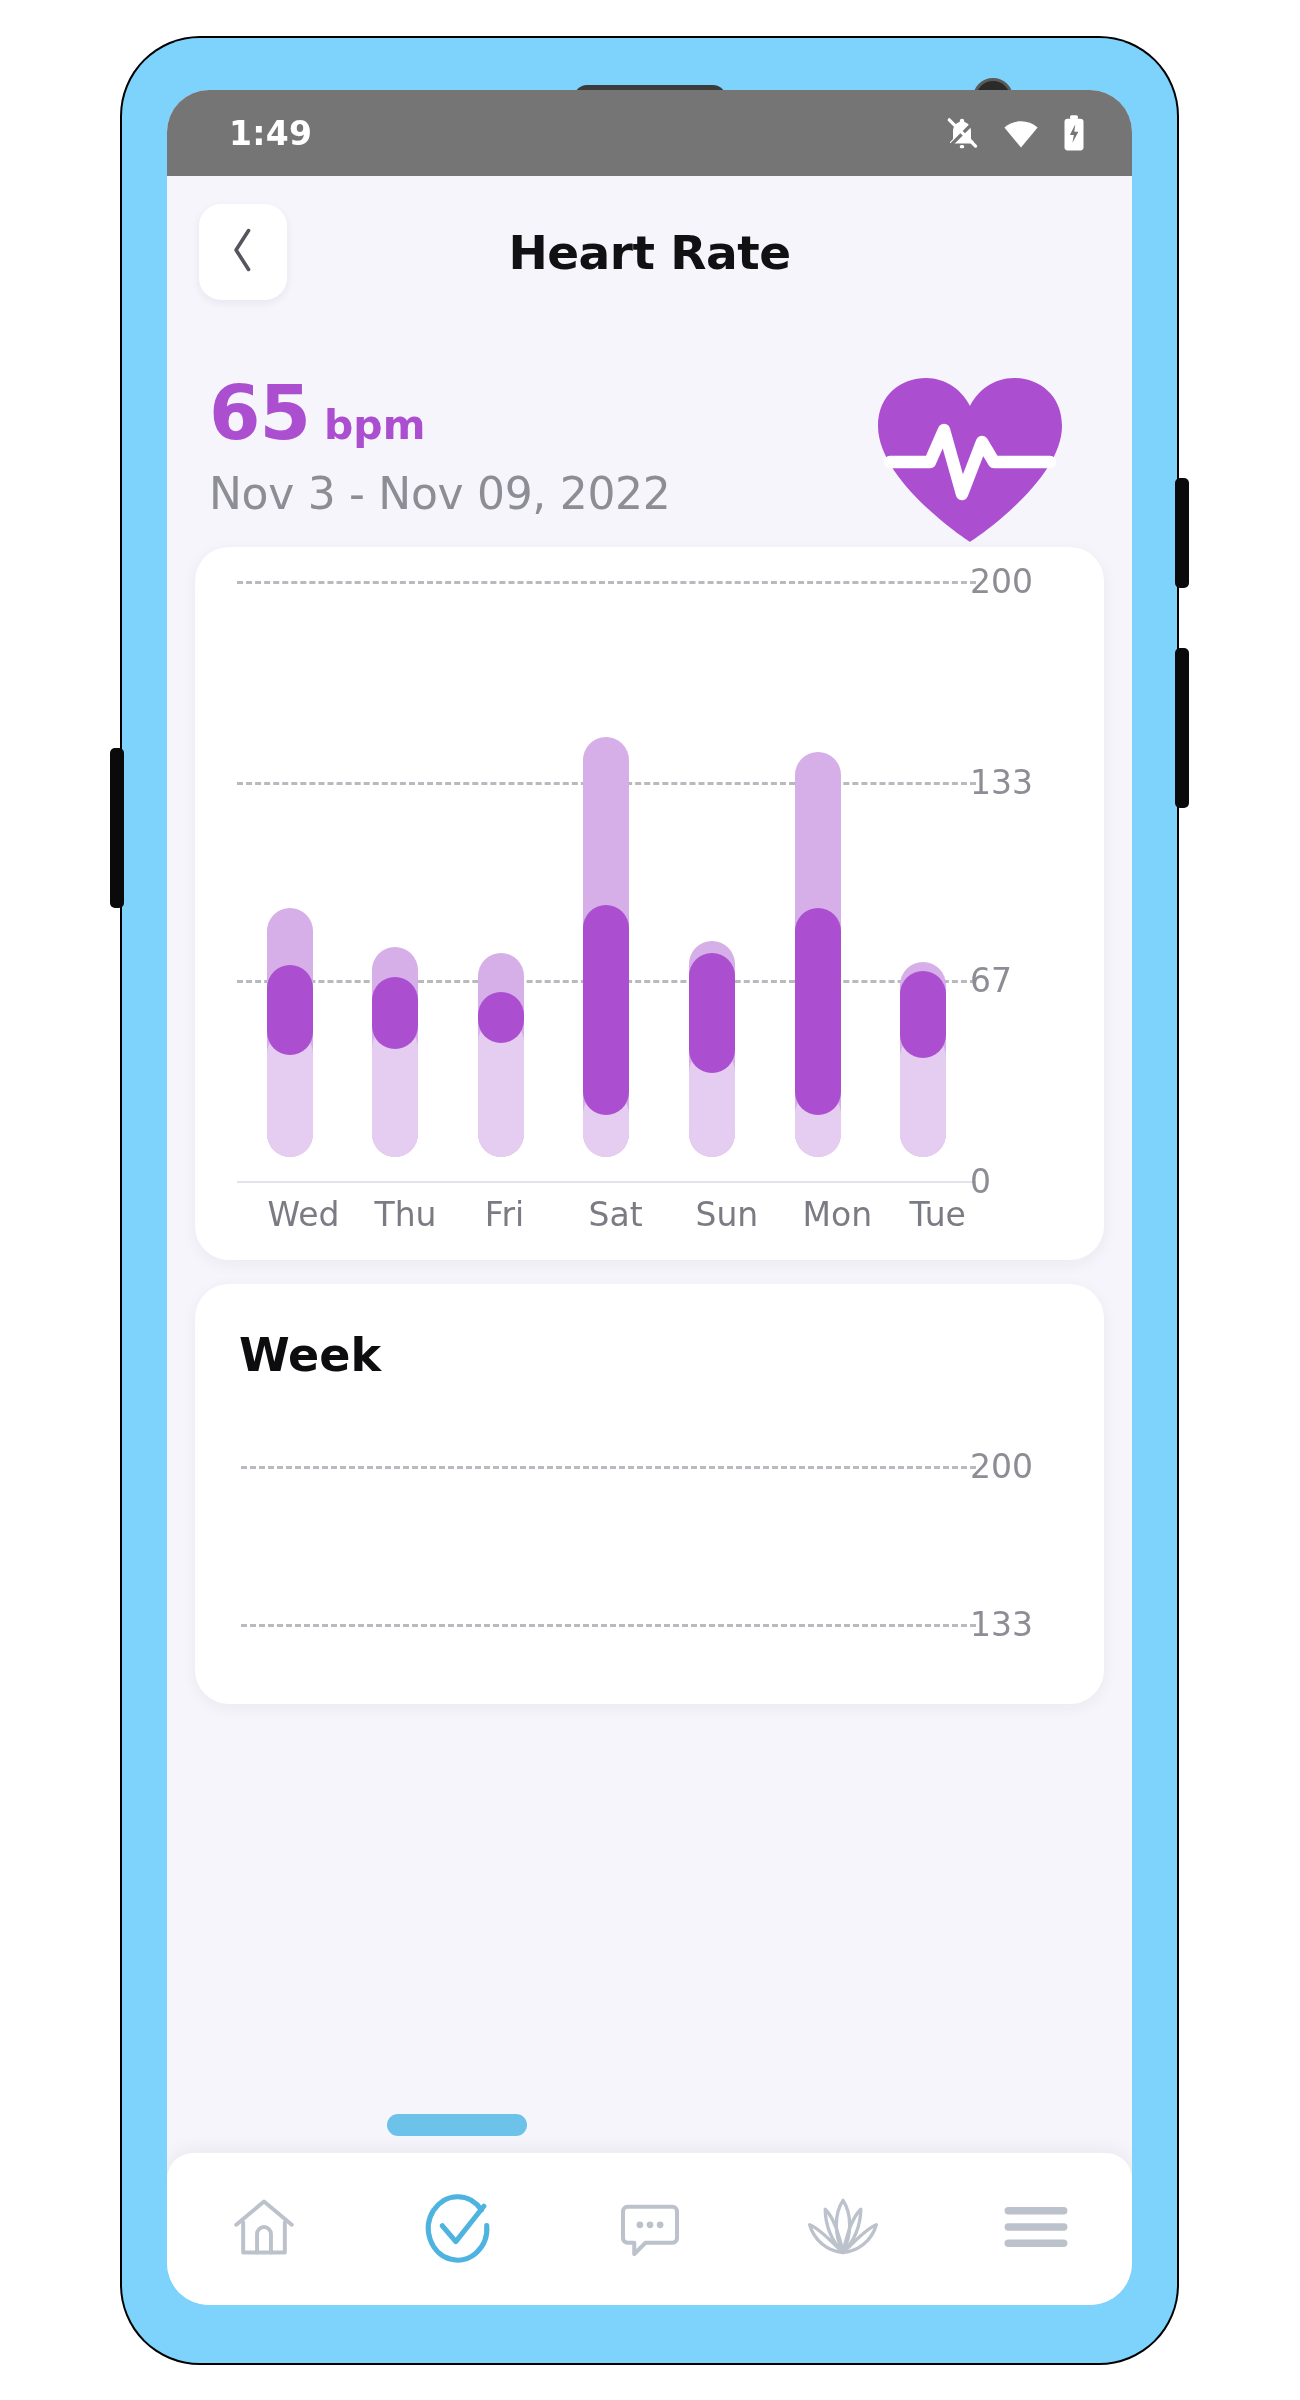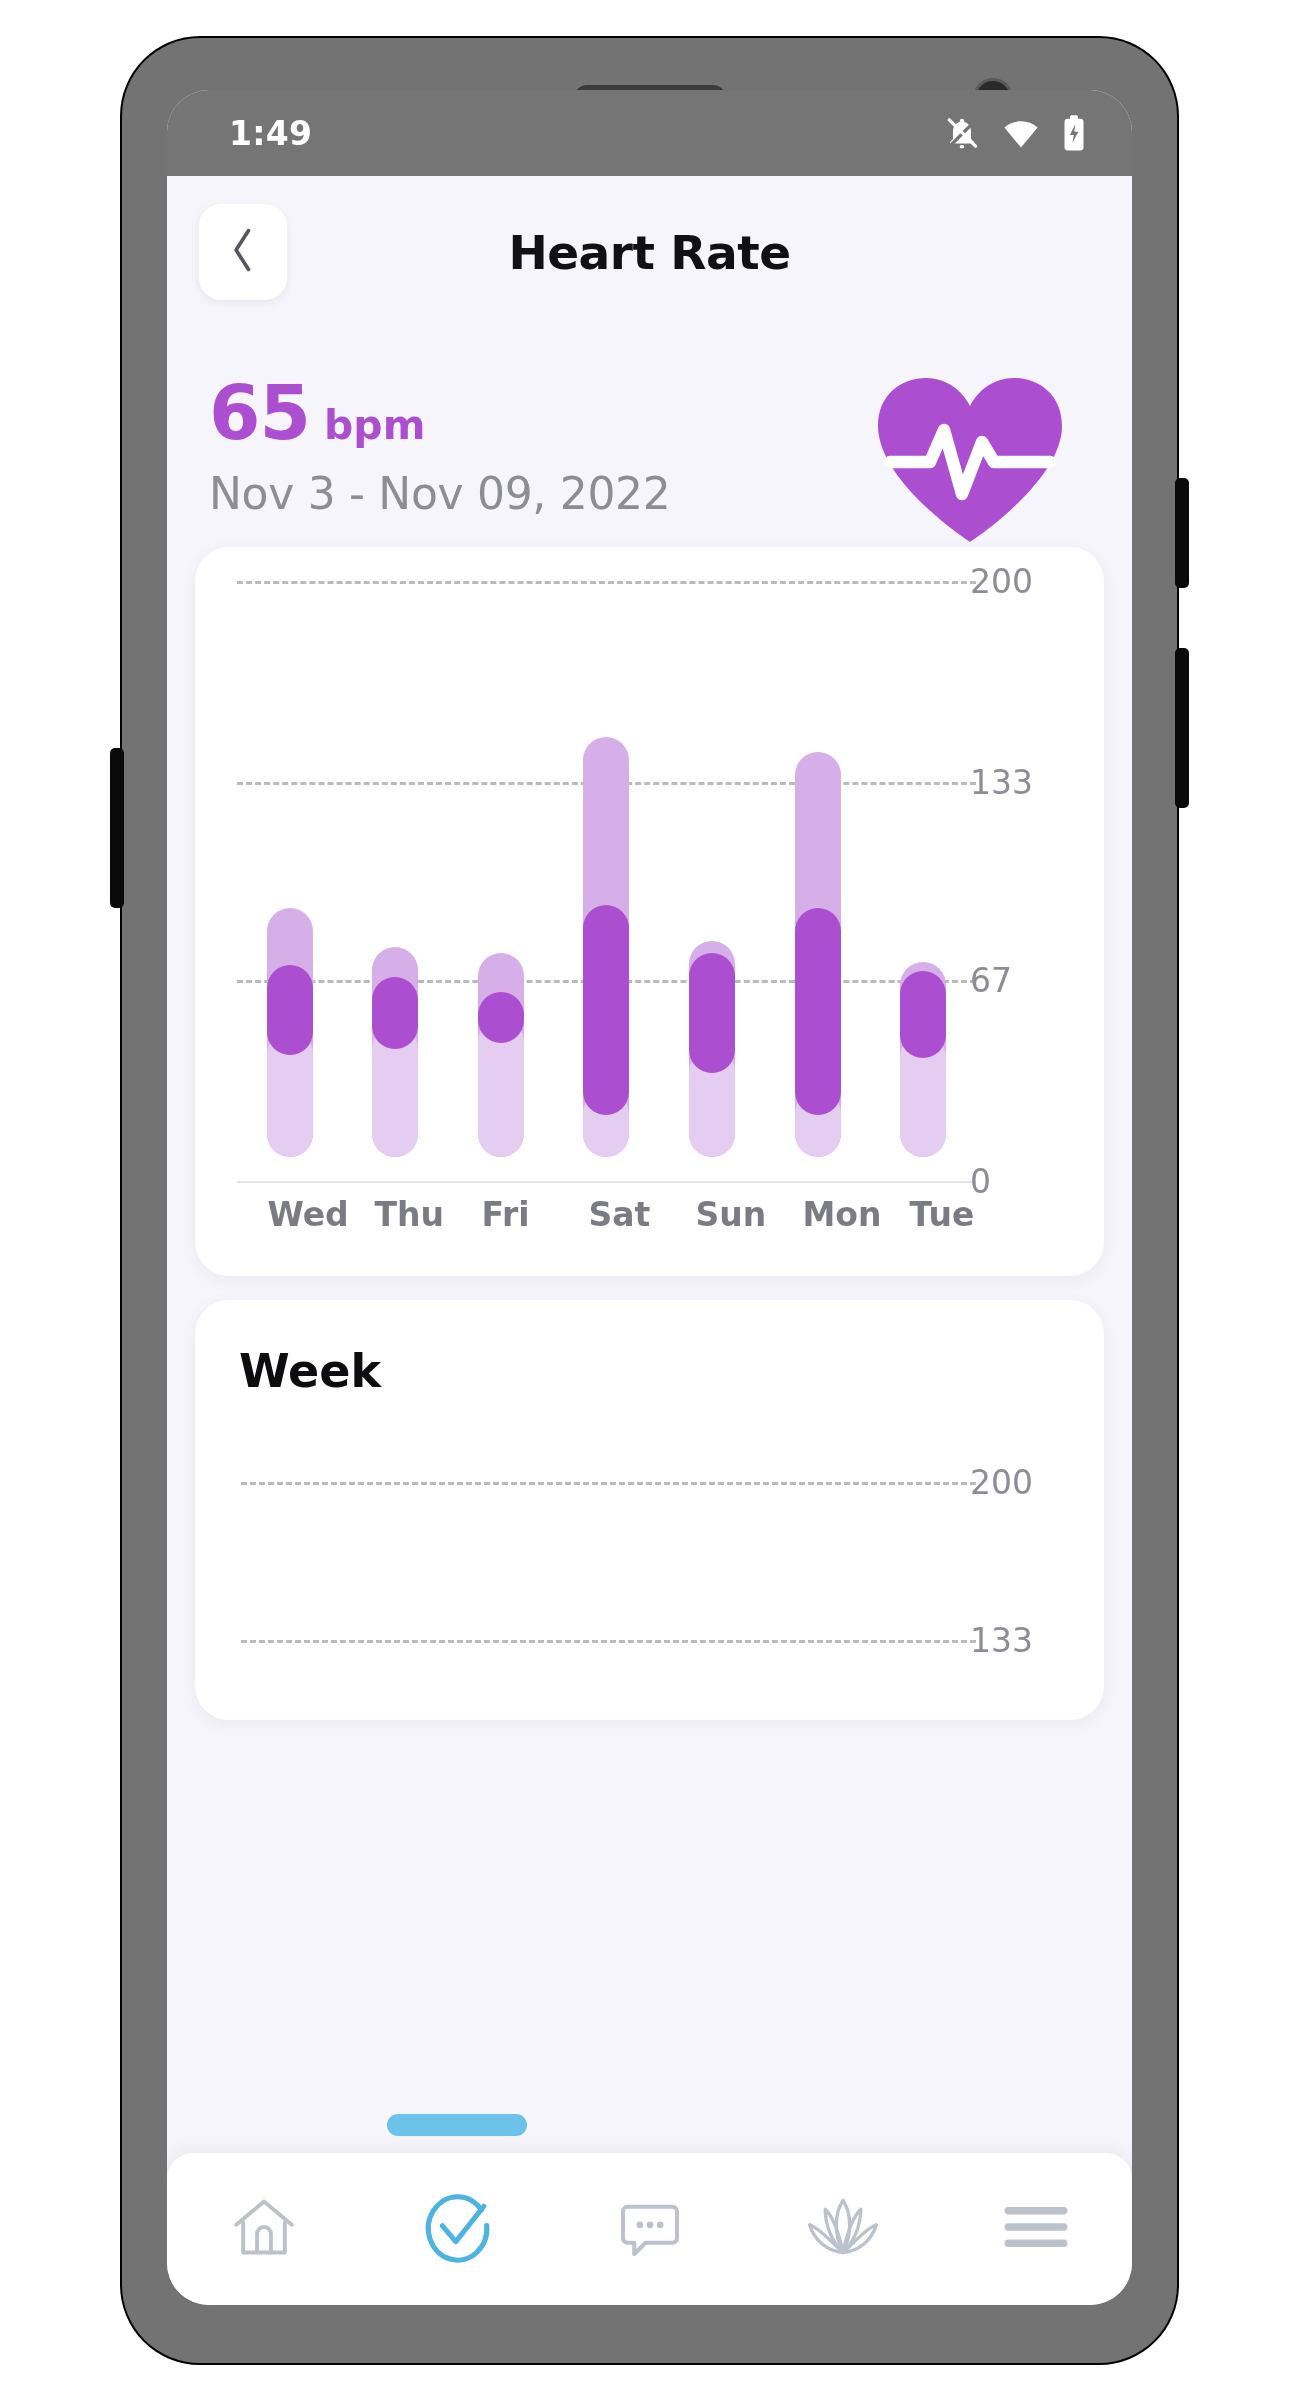--- a/index.html
+++ b/index.html
@@ -13,21 +13,21 @@
   
   .stage {
     position: relative;
     width: 1300px; height: 2400px;
     background: #ffffff;
   }
   .phone-frame {
     position: absolute;
     left: 122px; top: 38px;
     width: 1055px; height: 2325px;
-    background: #737373;
+    background: #7dd3fc;
     border-radius: 78px;
     box-shadow: 0 0 0 2px #000;
   }
   .phone-notch {
     position: absolute;
     left: 50%; transform: translateX(-50%);
     top: 47px;
     width: 152px; height: 26px;
     background: #3b3b3b;
     border-radius: 13px;
@@ -220,22 +220,21 @@
     position: absolute;
     left: 0;
     width: 46px;
     background: #AB4FD0;
     border-radius: 23px;
   }
 
   .x-labels {
     display: flex;
     justify-content: space-around;
-    margin: 14px 118px 16px 42px;
-    font-weight: bold;
+    margin: 14px 118px 0 42px;
   }
   .x-label {
     width: 46px;
     text-align: center;
     font-size: 33px;
     color: #7b7b84;
     white-space: nowrap;
   }
 
   

